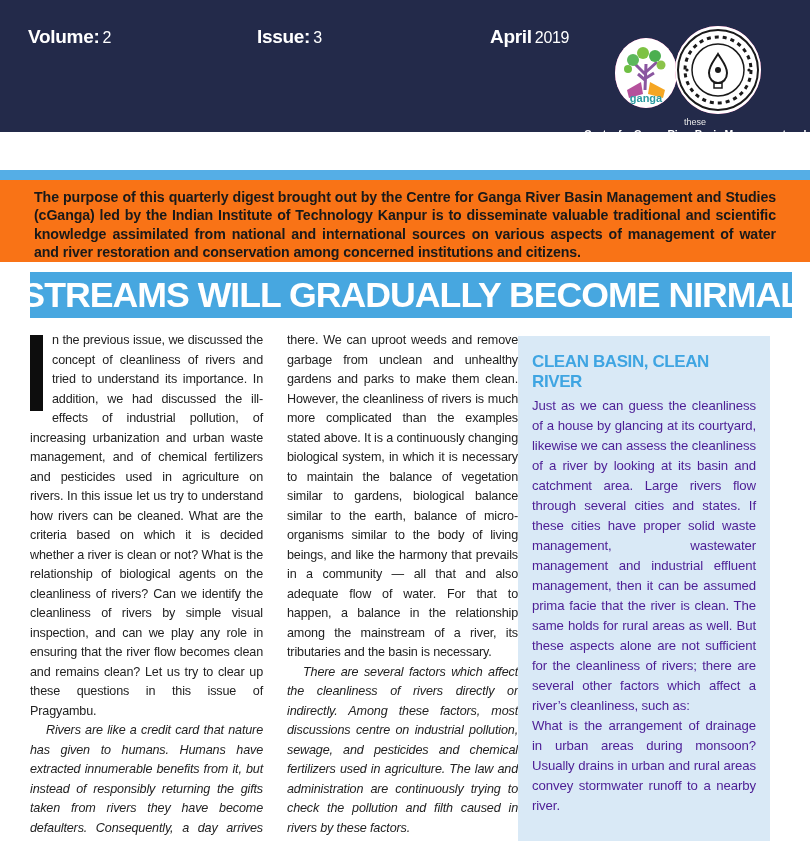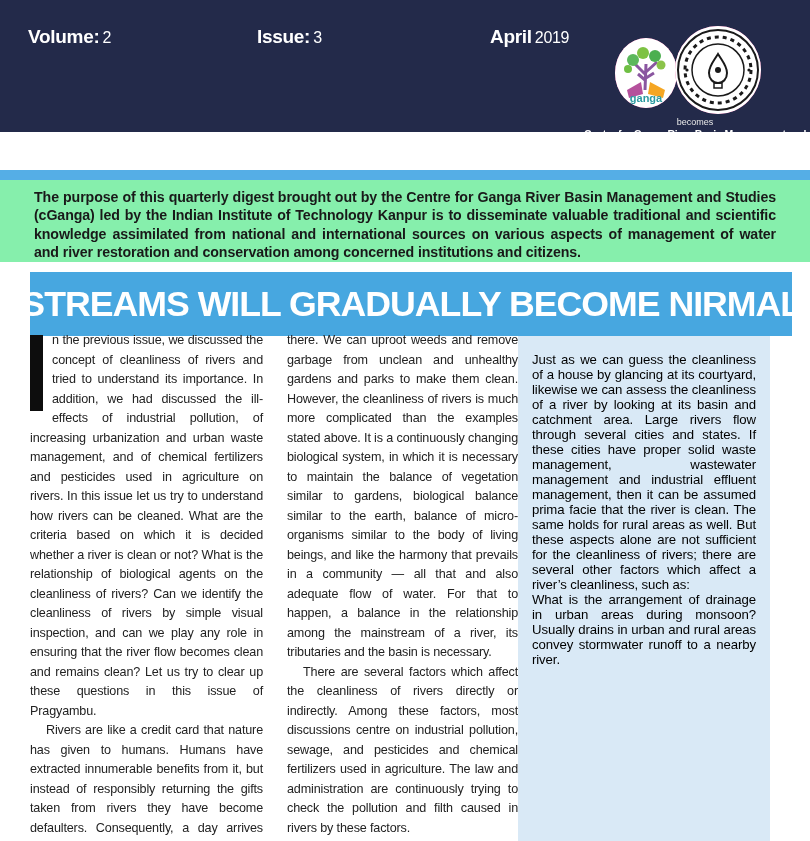--- a/index.html
+++ b/index.html
@@ -27,60 +27,60 @@
   .logo-panel { position:absolute; left:585px; top:0; width:220px; height:170px; }
   .logo-circle { position:absolute; border-radius:50%; background:#ec4899; overflow:hidden; }
   .logo-ganga { left:30px; top:38px; width:62px; height:70px; }
   .logo-iitk  { left:90px; top:26px; width:86px; height:88px; }
   .cganga-label { position:absolute; left:0; top:117px; width:220px; text-align:center; font-size:9px; color:#e8e8e8; }
   .org-line { position:absolute; left:-10px; top:128px; width:240px; text-align:center; font-size:10.5px; font-weight:bold; letter-spacing:-0.3px; color:#ffffff; }
 
   
   .purpose-band {
     position:absolute; left:0; top:180px; width:810px; height:82px;
-    background:#86efac; padding:8px 34px 0 34px;
+    background:#f97316; padding:8px 34px 0 34px;
   }
   .purpose-band p {
     font-weight:bold; font-size:14.2px; line-height:18.4px;
     text-align:justify; letter-spacing:-0.1px; color:#191919;
   }
 
   
   .headline-banner {
-    position:absolute; left:30px; top:272px; width:762px; height:64px;
+    position:absolute; left:30px; top:272px; width:762px; height:46px;
     background:#47a7e0; display:flex; align-items:center; justify-content:center;
   }
   .headline-banner h1 {
     color:#ffffff; font-size:35px; font-weight:bold; letter-spacing:-1px;
     white-space:nowrap; transform:scaleX(1.02);
   }
 
   
   .columns { position:absolute; left:30px; top:331px; width:763px; height:510px; display:flex; }
   .col { font-size:12.6px; line-height:19.5px; letter-spacing:-0.15px; text-align:justify; color:#222; }
   .col-1 { width:233px; margin-right:24px; }
   .col-2 { width:231px; }
-  .col p + p { text-indent:16px; }
+  .col p + p { text-indent:16px;font-style:italic; }
   .dropcap-bar {
     float:left; width:13px; height:76px; background:#0d0d0d;
     margin:4px 9px 0 0;
   }
 
   
   .sidebar-box {
     width:252px; min-height:530px; background:#d9e9f6;
     margin-top:5px; padding:16px 14px 14px 14px;
   }
   .sidebar-box .sb-heading {
     color:#3fa5e2; font-size:17px; font-weight:bold; letter-spacing:-0.4px;
     line-height:20px; margin-bottom:4px; text-align:left;
   }
   .sidebar-box p {
-    font-size:13.2px; line-height:15px; letter-spacing:-0.1px;
-    text-align:justify; color:#000000;
+    font-size:13.2px; line-height:20px; letter-spacing:-0.1px;
+    text-align:justify; color:#4c1d95;
   }
   .sidebar-box .sb-heading.second { margin-top:16px; }
 
   
   svg { display:block; }
 </style>
 </head>
 <body>
 
 <div class="page">
@@ -118,21 +118,21 @@
           <circle cx="43" cy="44" r="40" fill="none" stroke="#1a1a1a" stroke-width="2"></circle>
           <circle cx="43" cy="44" r="33" fill="none" stroke="#1a1a1a" stroke-width="3" stroke-dasharray="4 4"></circle>
           <circle cx="43" cy="44" r="26" fill="none" stroke="#1a1a1a" stroke-width="1.5"></circle>
           <path d="M43 28 C38 36 34 40 34 47 C34 53 38 57 43 57 C48 57 52 53 52 47 C52 40 48 36 43 28 Z" fill="none" stroke="#1a1a1a" stroke-width="2"></path>
           <path d="M39 57 L47 57 L47 62 L39 62 Z" fill="none" stroke="#1a1a1a" stroke-width="1.5"></path>
           <circle cx="43" cy="44" r="3" fill="#1a1a1a"></circle>
           <circle cx="12" cy="44" r="1.6" fill="#1a1a1a"></circle>
           <circle cx="74" cy="44" r="1.6" fill="#1a1a1a"></circle>
         </svg>
       </div>
-      <div class="cganga-label">becomes</div>
+      <div class="cganga-label">these</div>
       <div class="org-line">Centre for Ganga River Basin Management and Studies</div>
     </div>
   </div>
   <div class="mast-strip"></div>
 
   <div class="purpose-band">
     <p>The purpose of this quarterly digest brought out by the Centre for Ganga River Basin Management and Studies (cGanga) led by the Indian Institute of Technology Kanpur is to disseminate valuable traditional and scientific knowledge assimilated from national and international sources on various aspects of management of water and river restoration and conservation among concerned institutions and citizens.</p>
   </div>
 
   <div class="headline-banner">
@@ -146,18 +146,19 @@
       <p>Rivers are like a credit card that nature has given to humans. Humans have extracted innumerable benefits from it, but instead of responsibly returning the gifts taken from rivers they have become defaulters. Consequently, a day arrives when the river has degenerated like a bank gone bankrupt with all its resources exhausted. Several</p>
     </div>
 
     <div class="col col-2">
       <p>there. We can uproot weeds and remove garbage from unclean and unhealthy gardens and parks to make them clean. However, the cleanliness of rivers is much more complicated than the examples stated above. It is a continuously changing biological system, in which it is necessary to maintain the balance of vegetation similar to gardens, biological balance similar to the earth, balance of micro-organisms similar to the body of living beings, and like the harmony that prevails in a community — all that and also adequate flow of water. For that to happen, a balance in the relationship among the mainstream of a river, its tributaries and the basin is necessary.</p>
       <p>There are several factors which affect the cleanliness of rivers directly or indirectly. Among these factors, most discussions centre on industrial pollution, sewage, and pesticides and chemical fertilizers used in agriculture. The law and administration are continuously trying to check the pollution and filth caused in rivers by these factors.</p>
 
     </div>
 
     <div class="sidebar-box">
+      <h2 class="sb-heading">CLEAN BASIN, CLEAN RIVER</h2>
       <p>Just as we can guess the cleanliness of a house by glancing at its courtyard, likewise we can assess the cleanliness of a river by looking at its basin and catchment area. Large rivers flow through several cities and states. If these cities have proper solid waste management, wastewater management and industrial effluent management, then it can be assumed prima facie that the river is clean. The same holds for rural areas as well. But these aspects alone are not sufficient for the cleanliness of rivers; there are several other factors which affect a river’s cleanliness, such as:</p>
       <p>What is the arrangement of drainage in urban areas during monsoon? Usually drains in urban and rural areas convey stormwater runoff to a nearby river.</p>
     </div>
 
   </div>
 </div>
 
 </body></html>

